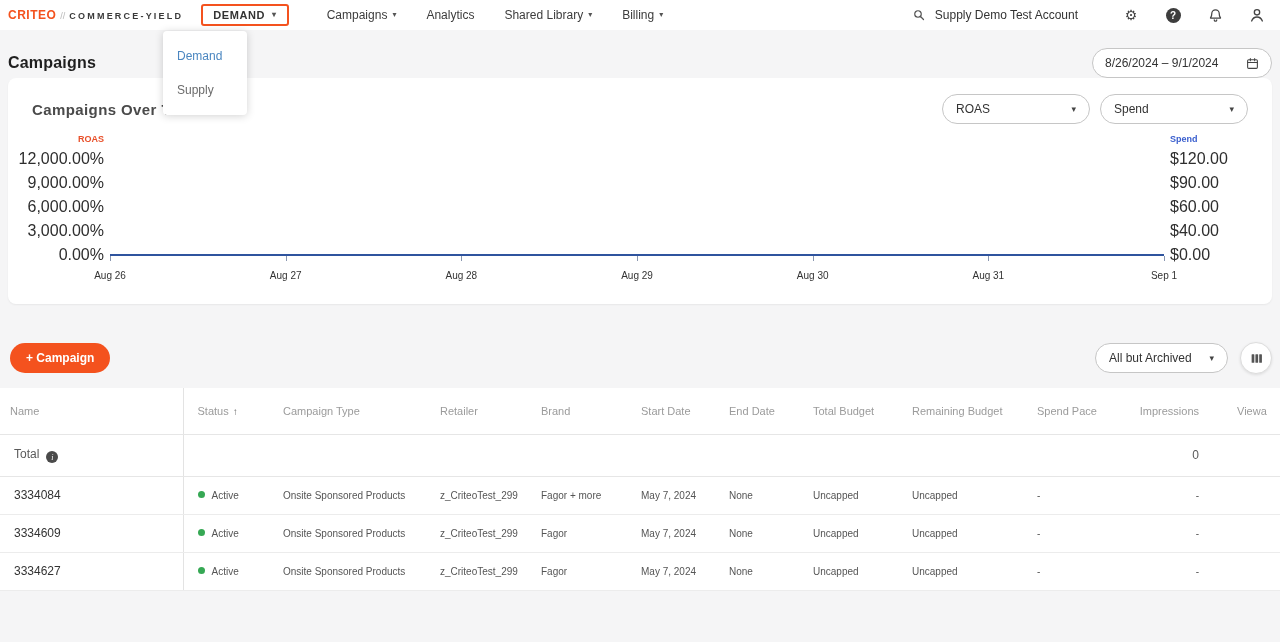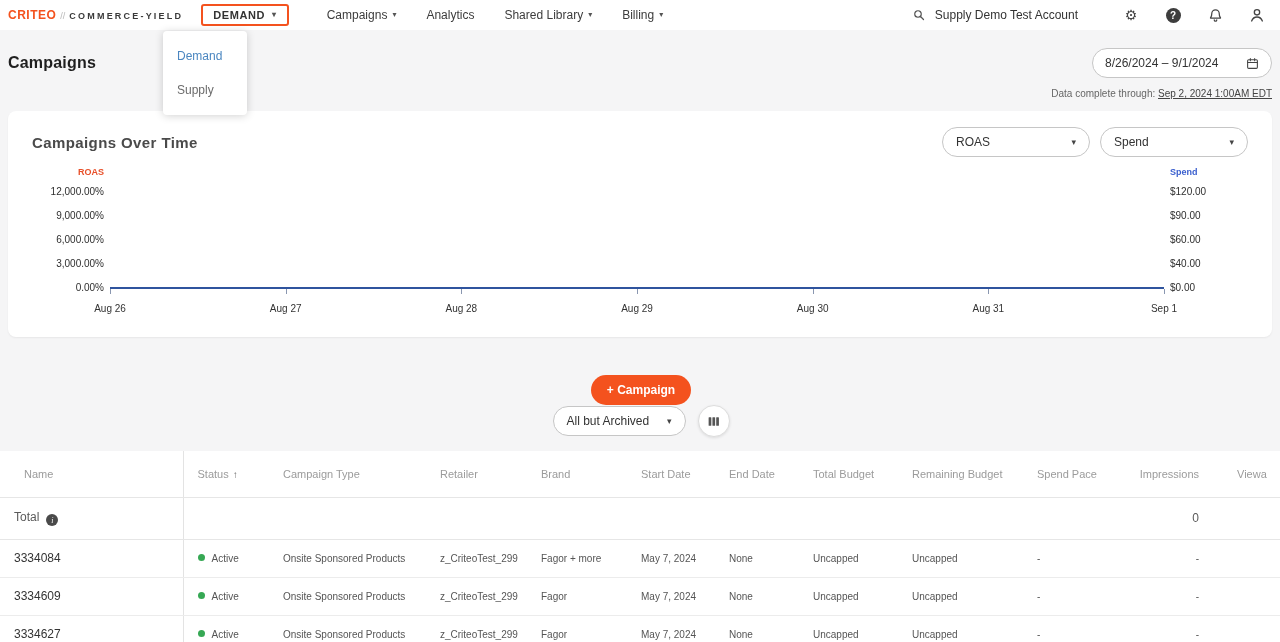--- a/index.html
+++ b/index.html
@@ -69,31 +69,31 @@
   }
   .select-caret { font-size: 9px; color: #444; }
 
   .chart { display: flex; margin-top: 8px; height: 158px; }
   .axis { position: relative; height: 100%; }
   .axis-left { width: 72px; }
   .axis-right { width: 78px; }
   .metric { position: absolute; top: 0; font-size: 9px; font-weight: 700; line-height: 14px; }
   .axis-left .metric { right: 0; color: #e8502a; }
   .axis-right .metric { left: 0; color: #3a5fce; }
-  .tick { position: absolute; font-size: 10px; color: #2e2e2e; line-height: 14px; white-space: nowrap; }
+  .tick { position: absolute; font-size: 16px; color: #2e2e2e; line-height: 14px; white-space: nowrap; }
   .axis-left .tick { right: 0; }
   .axis-right .tick { left: 0; }
   .t0 { top: 20px; } .t1 { top: 44px; } .t2 { top: 68px; } .t3 { top: 92px; } .t4 { top: 116px; }
   .plot { flex: 1; position: relative; margin: 0 6px; }
   .zero-line { position: absolute; left: 0; right: 0; top: 122px; height: 2px; background: #2f549e; }
   .xtick { position: absolute; top: 124px; width: 1px; height: 5px; background: #8a97b0; }
   .xlabel { position: absolute; top: 138px; transform: translateX(-50%); font-size: 10px; color: #333; white-space: nowrap; }
 
   
-  .toolbar { display: flex; justify-content: space-between; align-items: center; margin: 38px 8px 0 10px; flex-direction: column; }
+  .toolbar { display: flex; justify-content: space-between; align-items: center; margin: 38px 8px 0 10px; }
   .campaign-btn {
     height: 30px; border: none; border-radius: 16px; background: #f4521e; color: #fff;
     font-size: 12px; font-weight: 700; padding: 0 16px; display: flex; align-items: center; gap: 2px; cursor: pointer;
   }
   .toolbar-right { display: flex; align-items: center; gap: 12px; }
   .filter-pill { width: 133px; }
   .search-pill {
     width: 186px; height: 30px; border: 1px solid #c6c6c6; border-radius: 16px; background: #fff;
     display: flex; align-items: center; gap: 8px; padding: 0 12px;
   }
@@ -102,21 +102,21 @@
   .columns-btn {
     width: 32px; height: 32px; border-radius: 50%; background: #fff; border: 1px solid #ddd;
     box-shadow: 0 1px 3px rgba(0,0,0,.1); display: flex; align-items: center; justify-content: center; cursor: pointer;
   }
 
   
   .table-wrap { margin-top: 14px; background: #fff; overflow: hidden; }
   table { border-collapse: collapse; table-layout: fixed; width: 1280px; }
   th, td { text-align: left; font-weight: 400; white-space: nowrap; overflow: hidden; vertical-align: middle; }
   thead th { height: 46px; font-size: 11px; color: #9b9b9b; padding-left: 14px; border-bottom: 1px solid #e6e6e6; cursor: pointer; }
-  th.col-name, td.col-name { padding-left: 24px; }
+  th.col-name, td.col-name { padding-left: 10px; }
   .col-status { border-left: 1px solid #e3e3e3; }
   .col-impressions { text-align: right; padding-right: 5px; padding-left: 0 !important; }
   .col-viewable { padding-left: 33px; }
   .total-row td { height: 42px; font-size: 12px; color: #5a5a5a; padding-left: 14px; border-bottom: 1px solid #e6e6e6; }
   .data-row td { height: 38px; font-size: 10px; color: #555; padding-left: 14px; border-bottom: 1px solid #ececec; cursor: pointer; }
   .data-row td.cell-name { font-size: 12px; color: #333; }
   .sort-arrow { color: #666; font-size: 10px; margin-left: 4px; }
   .dot { display: inline-block; width: 7px; height: 7px; border-radius: 50%; background: #36a854; margin-right: 7px; vertical-align: 1px; }
   .info-circle { display: inline-flex; width: 12px; height: 12px; border-radius: 50%; background: #4a4a4a; color: #fff; font-size: 8px; align-items: center; justify-content: center; margin-left: 7px; vertical-align: -2px; font-family: "Liberation Serif", serif; font-style: italic; }
 </style>
@@ -200,24 +200,20 @@
       <span>8/26/2024 – 9/1/2024</span>
       <span style="display:flex;">
         <svg width="13" height="13" viewBox="0 0 24 24" fill="none" stroke="#444" stroke-width="2" stroke-linecap="round">
             <rect x="3" y="5" width="18" height="16" rx="2"></rect>
             <line x1="3" y1="10" x2="21" y2="10"></line>
             <line x1="8" y1="3" x2="8" y2="7"></line>
             <line x1="16" y1="3" x2="16" y2="7"></line>
           </svg>
       </span>
     </div>
-  </div>
-  <div class="complete-note">
-    <span>Data complete through:</span>
-    <span class="complete-link">Sep 2, 2024 1:00AM EDT</span>
   </div>
 
   <section class="card">
     <div class="card-head">
       <h2 class="card-title">Campaigns Over Time</h2>
       <div class="selects">
         <div class="select-pill">
           <span>ROAS</span>
           <span class="select-caret">▾</span>
         </div>

